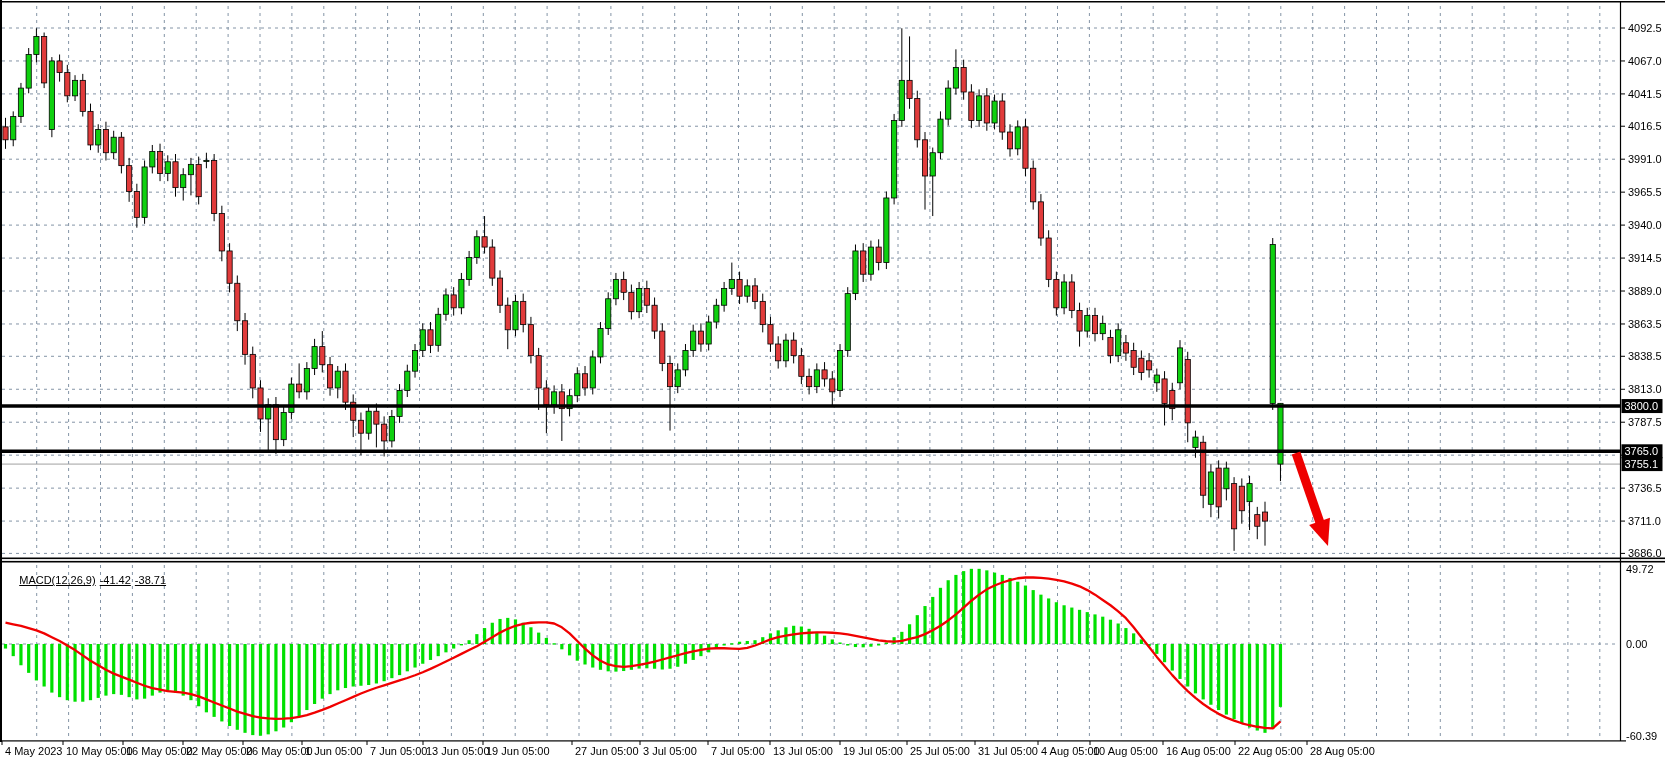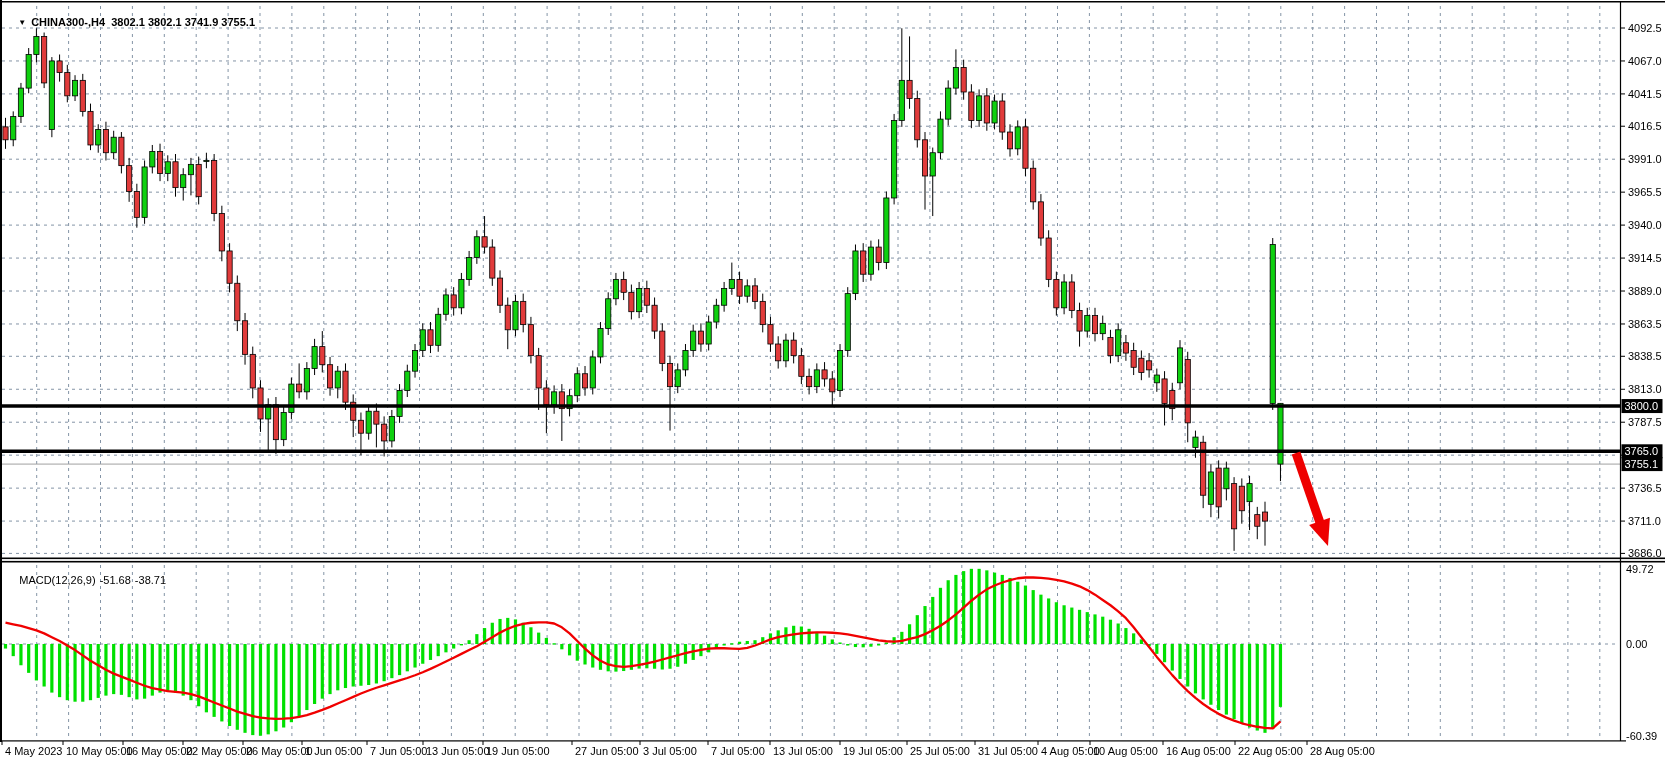--- a/index.html
+++ b/index.html
@@ -3,21 +3,21 @@
 <meta charset="utf-8">
 <style>
   html,body{margin:0;padding:0;background:#fff;}
   #stage{position:relative;width:1665px;height:765px;background:#fff;overflow:hidden;
          font-family:"Liberation Sans",sans-serif;}
   #chart-svg{position:absolute;left:0;top:0;}
   .overlay{position:absolute;color:#000;font-size:11px;white-space:pre;}
   #title-bar{left:6px;top:4px;font-weight:bold;}
   #title-bar .dd{font-size:8px;vertical-align:1px;margin-right:5px;}
   #macd-caption{left:7px;top:562px;font-weight:normal;}
-  #macd-caption span{margin-right:4px;}
+  #macd-caption span{margin-right:4px;text-decoration:underline;}
 </style>
 </head>
 <body>
 
 <div id="stage">
   <svg id="chart-svg" width="1665" height="765" viewBox="0 0 1665 765">
       <g>
         <line x1="2" y1="28" x2="1618" y2="28" stroke="#8494a6" stroke-width="1" stroke-dasharray="3 4"></line>
         <line x1="2" y1="60.95875" x2="1618" y2="60.95875" stroke="#8494a6" stroke-width="1" stroke-dasharray="3 4"></line>
         <line x1="2" y1="93.9175" x2="1618" y2="93.9175" stroke="#8494a6" stroke-width="1" stroke-dasharray="3 4"></line>
@@ -1076,20 +1076,17 @@
         <text x="1238" y="755" font-family="&quot;Liberation Sans&quot;,sans-serif" font-size="11px" fill="#000000">22 Aug 05:00</text>
         <line x1="1307" y1="741" x2="1307" y2="745" stroke="#000000" stroke-width="1"></line>
         <text x="1310" y="755" font-family="&quot;Liberation Sans&quot;,sans-serif" font-size="11px" fill="#000000">28 Aug 05:00</text>
       </g>
       <g>
         <line x1="1296" y1="453" x2="1320.1912660529717" y2="523.3058669664487" stroke="#ee0000" stroke-width="9"></line>
         <polygon points="1309.139060583675,524.9936922727074 1329.9420158644302,517.8356861545981 1328,546" fill="#ee0000"></polygon>
       </g>
     </svg>
 
-  <div class="overlay" id="title-bar">
-    <span class="dd">▼</span><span>CHINA300-,H4</span><span>&nbsp;&nbsp;</span><span>3802.1 3802.1 3741.9 3755.1</span>
-  </div>
 
   <div class="overlay" id="macd-caption">
-    <span>MACD(12,26,9)</span><span>-51.68</span><span>-38.71</span>
+    <span>MACD(12,26,9)</span><span>-41.42</span><span>-38.71</span>
   </div>
 </div>
 
 </body></html>

